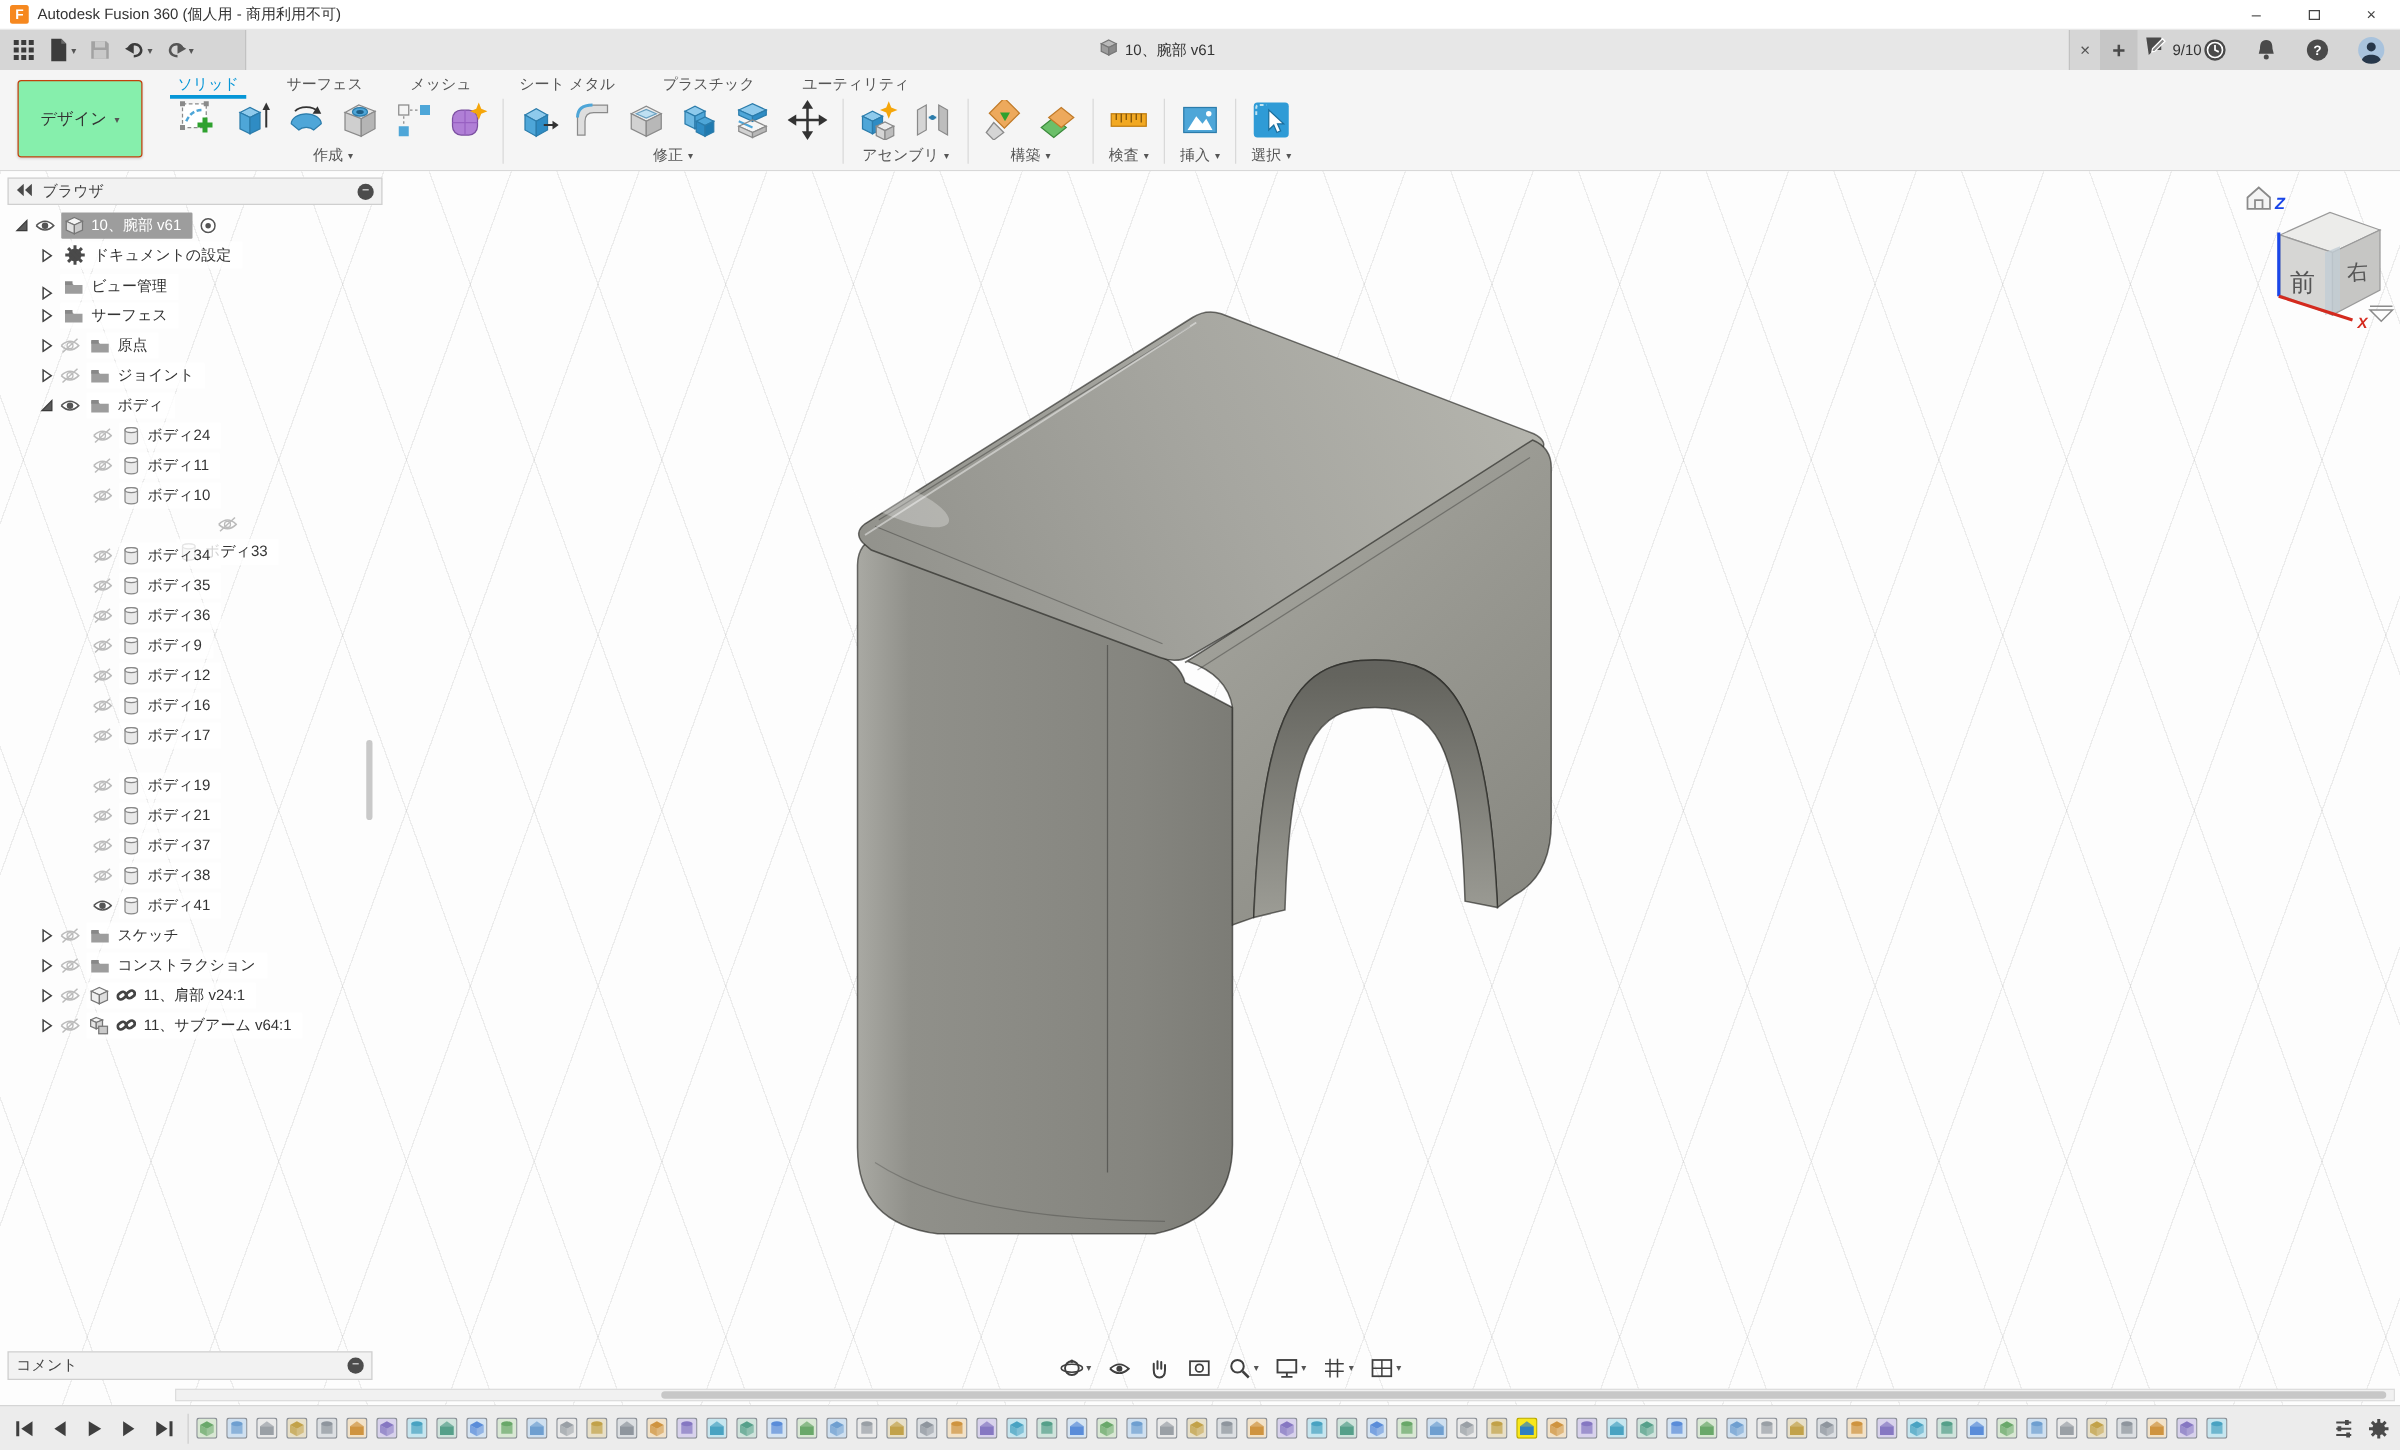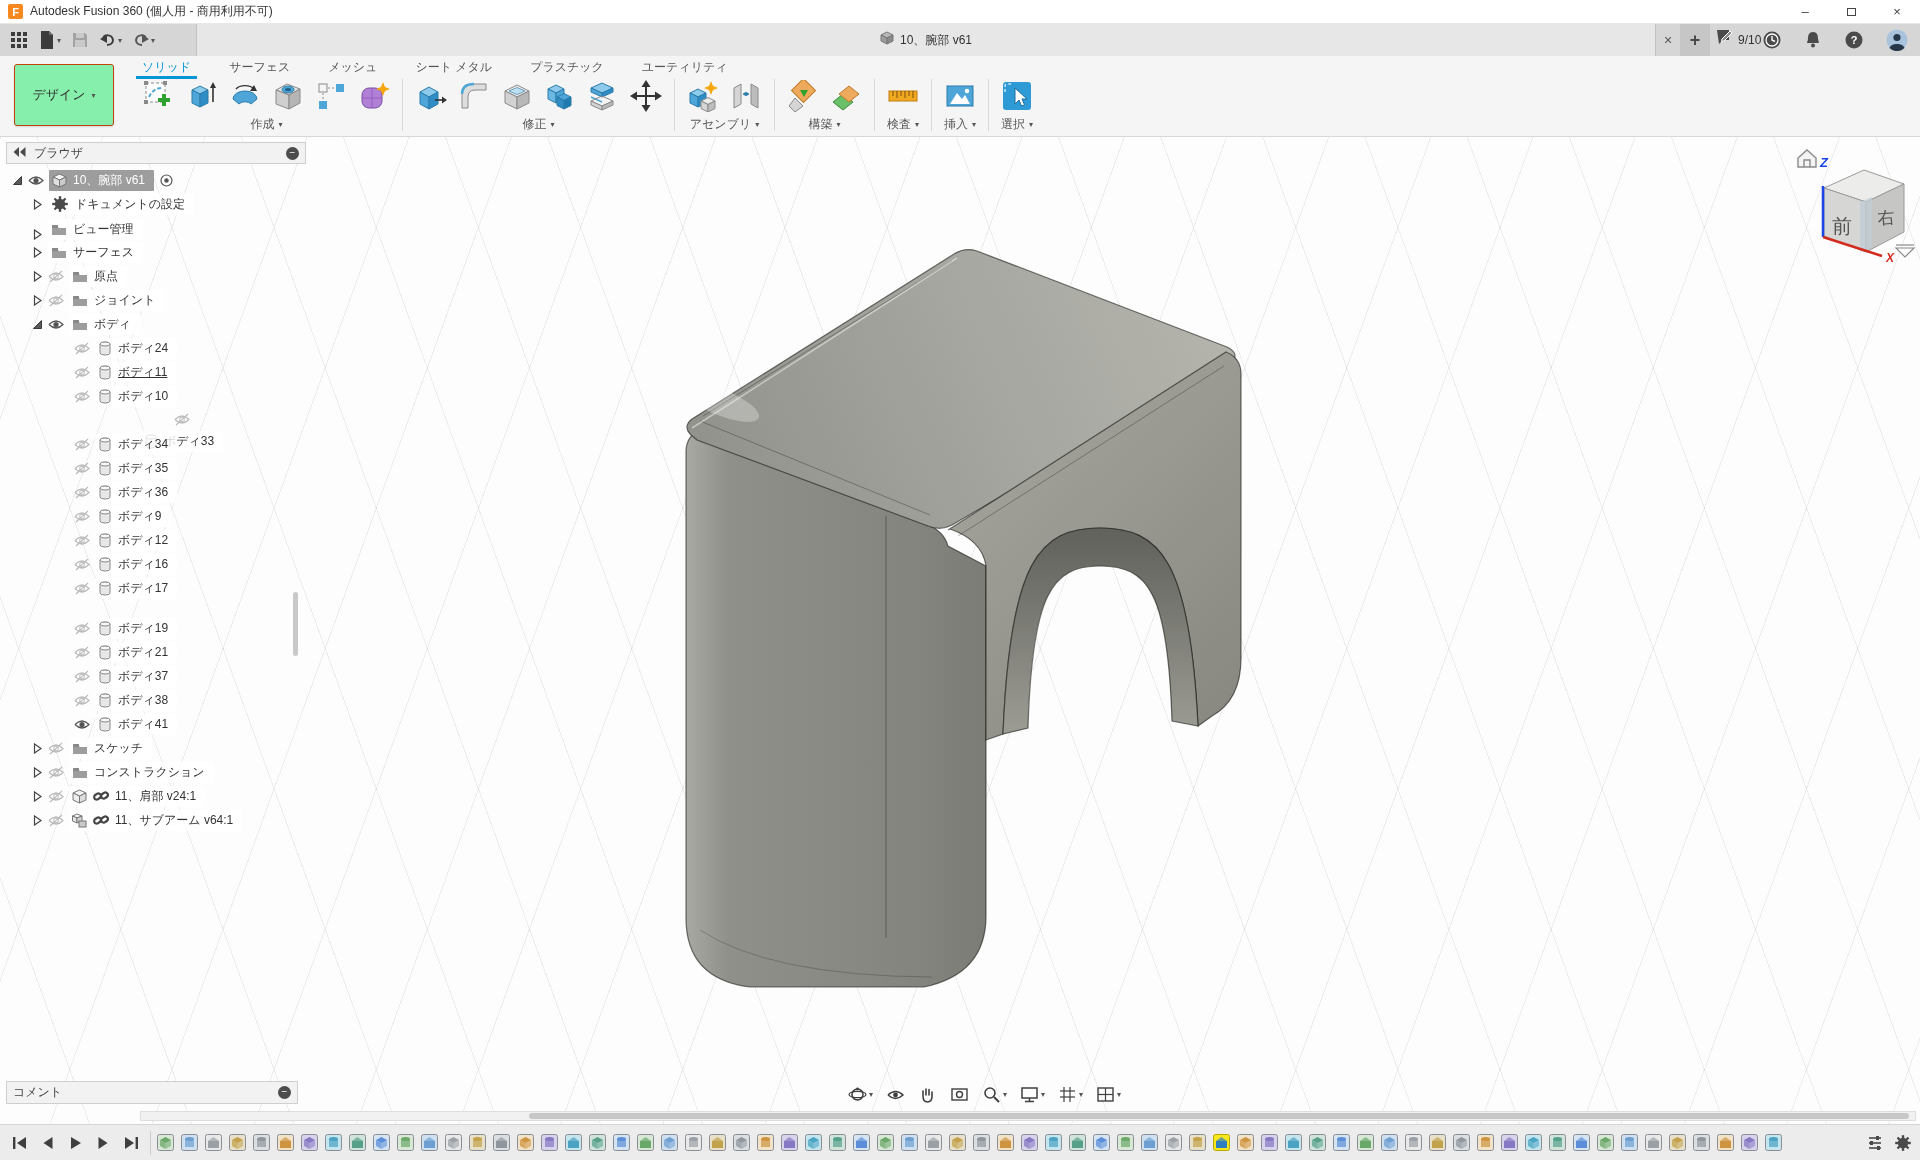--- a/index.html
+++ b/index.html
@@ -747,21 +747,21 @@
             <div class="pill">
               <span style="display: inline-flex;">
                 <svg width="14" height="15">
                   <path d="M2,3 Q2,1 7,1 Q12,1 12,3 L12,12 Q12,14 7,14 Q2,14 2,12 Z" fill="#e8e8e8" stroke="#888"></path>
                   <ellipse cx="7" cy="3" rx="5" ry="2" fill="#f8f8f8" stroke="#888"></ellipse>
                 </svg>
               </span>
               <span>ボディ24</span>
             </div>
           </div>
-          <div class="tree-row" style="padding-left: 52px; text-decoration: underline;">
+          <div class="tree-row" style="padding-left: 52px;">
             <span style="width: 11px;"></span>
             <span style="display: inline-flex;">
               <svg width="16" height="13">
                 <path d="M1,6.5 Q8,-0.5 15,6.5 Q8,13.5 1,6.5" fill="none" stroke="#bbb" stroke-width="1.2"></path>
                 <circle cx="8" cy="6.5" r="2.4" fill="none" stroke="#bbb"></circle>
                 <line x1="2" y1="12" x2="14" y2="1" stroke="#bbb" stroke-width="1.2"></line>
               </svg>
             </span>
             <div class="pill">
               <span style="display: inline-flex;">

